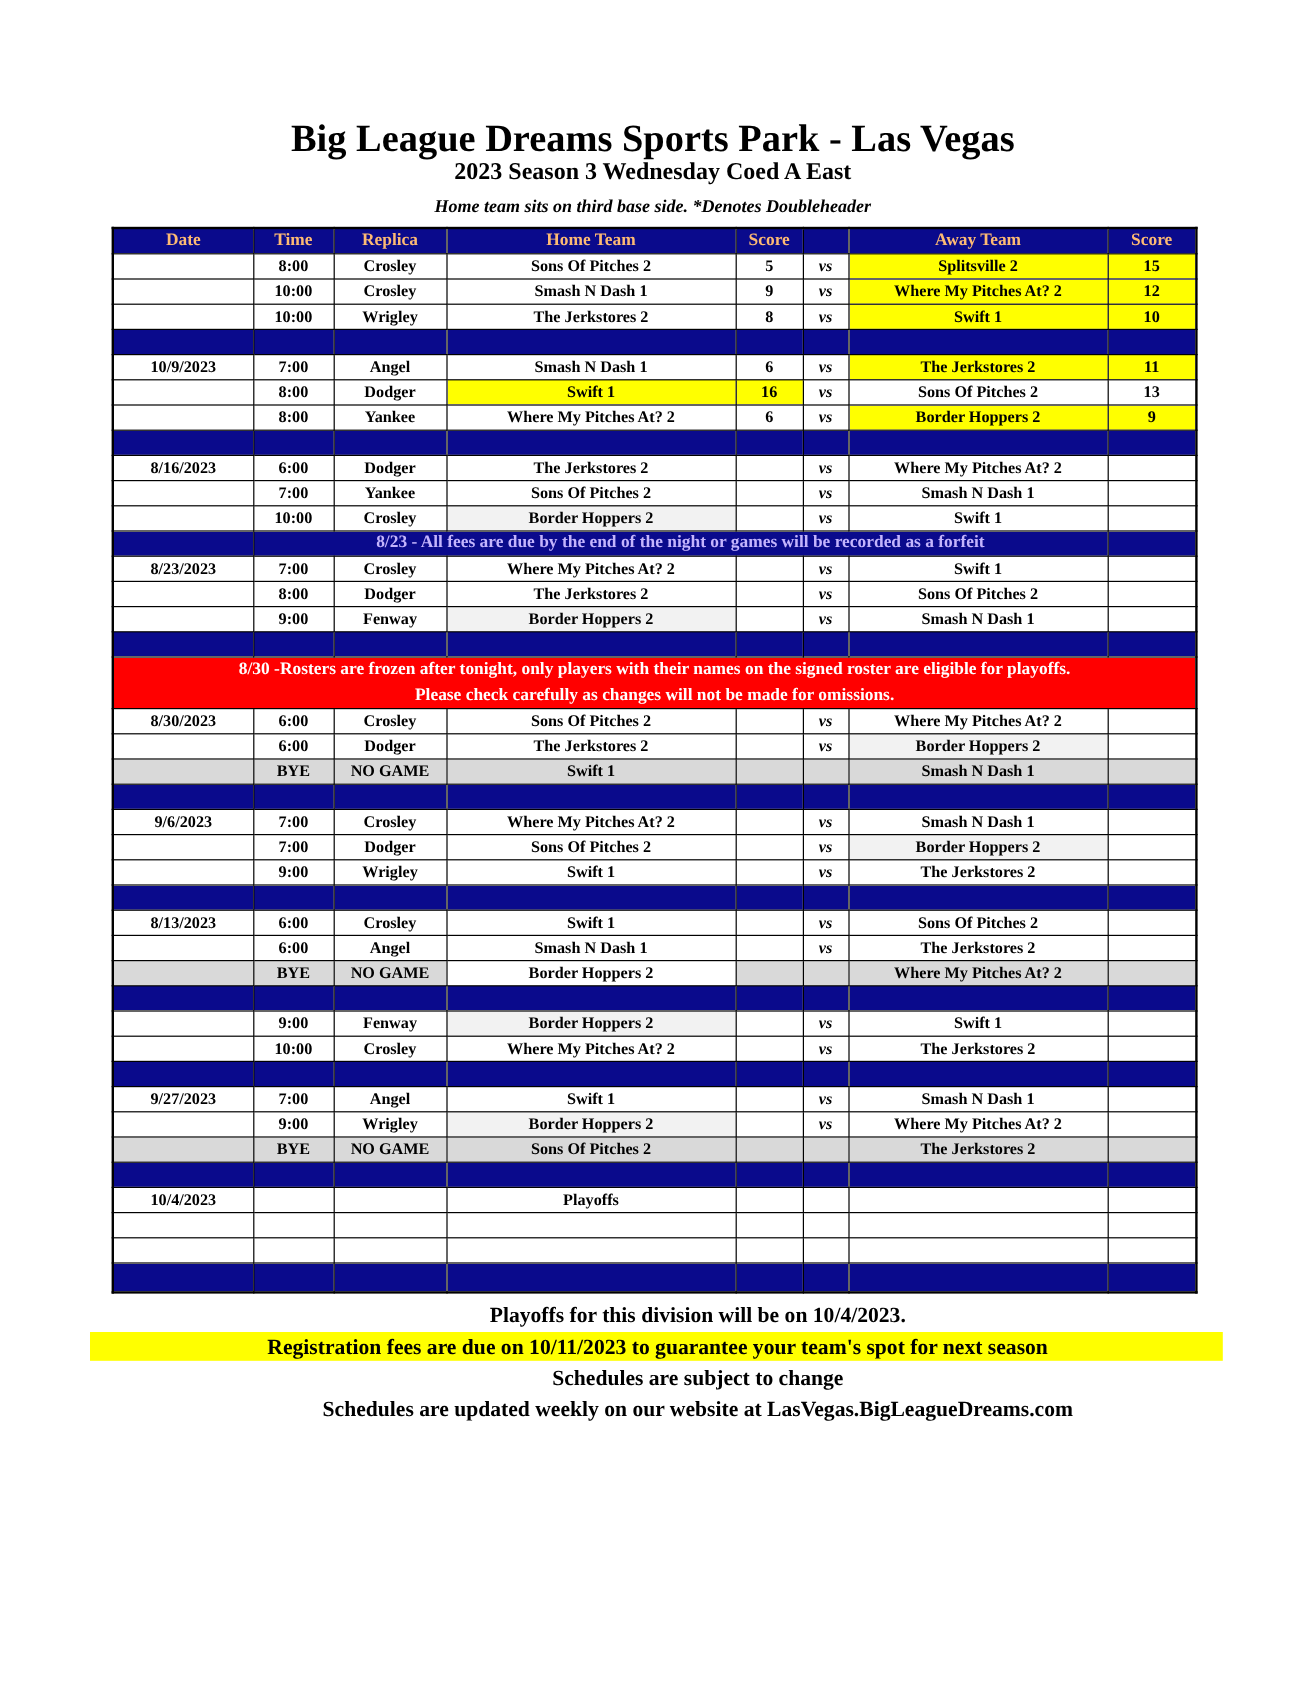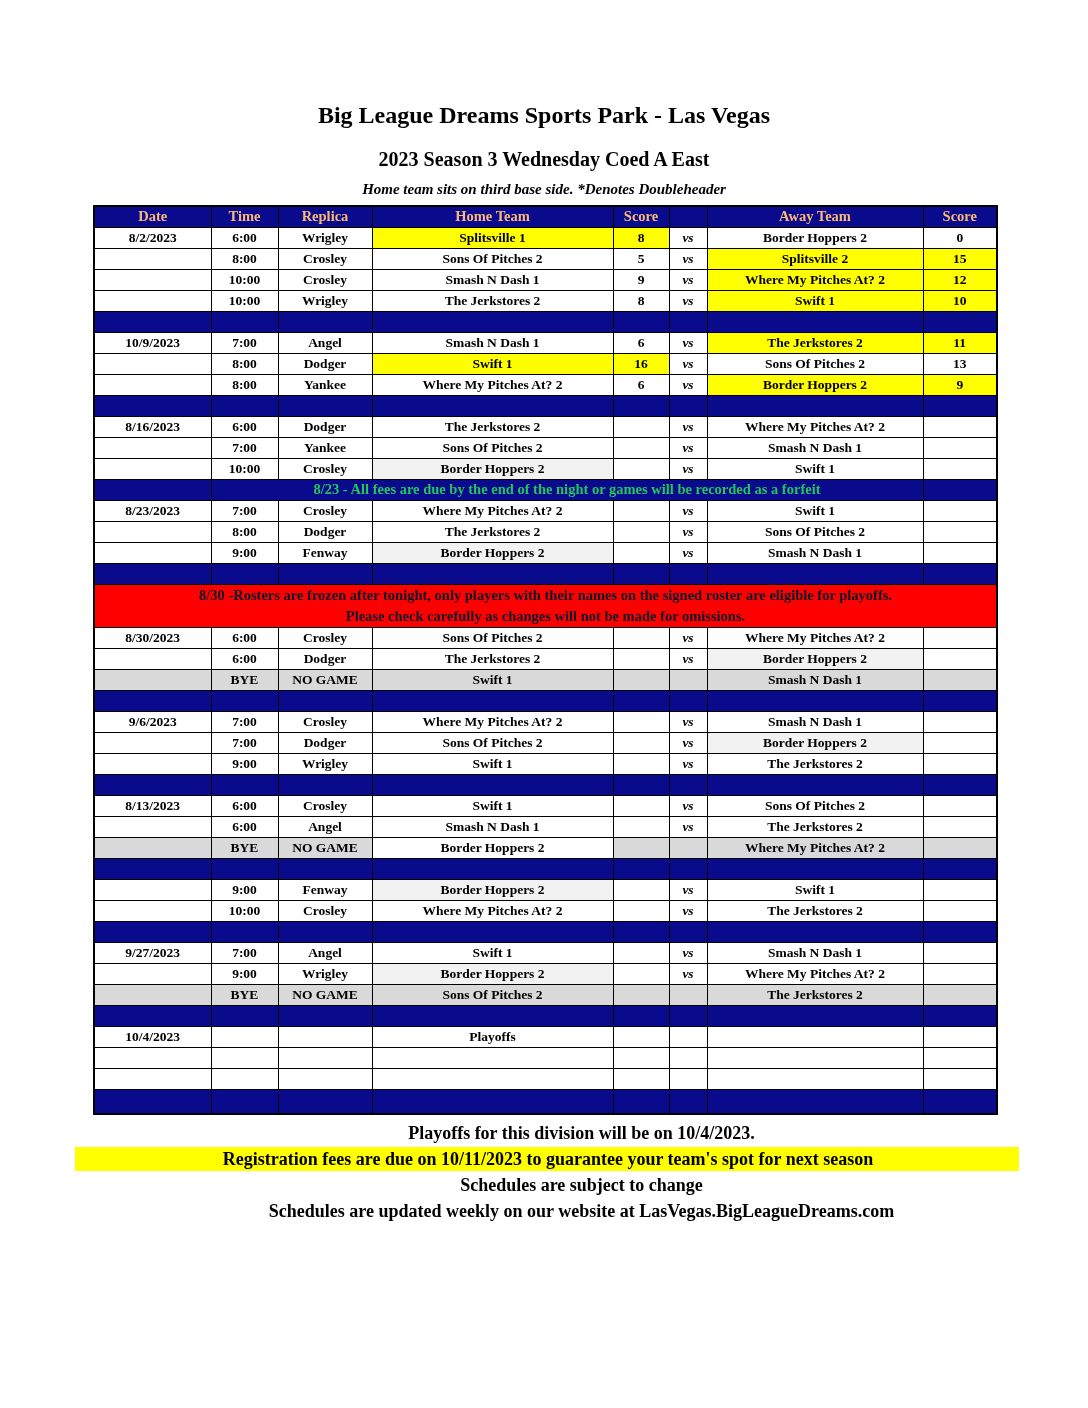--- a/index.html
+++ b/index.html
@@ -6,42 +6,42 @@
     --navy:#0A0A8C; --yellow:#FFFF00; --red:#FF0000;
     --gray:#D9D9D9; --ltgray:#F2F2F2; --white:#FFFFFF;
   }
   *{box-sizing:border-box;}
   html,body{margin:0;padding:0;}
   body{
     width:1088px;height:1408px;background:#fff;color:#000;
     font-family:"Liberation Serif","DejaVu Serif",serif;font-weight:bold;
   }
   .doc-header{padding-top:100px;text-align:center;}
-  .title{font-size:24px;line-height:30px;}
-  .subtitle{font-size:20px;line-height:24px;margin-top:17px;}
+  .title{font-size:32px;line-height:30px;}
+  .subtitle{font-size:20px;line-height:24px;margin-top:1px;}
   .note{font-size:15px;font-style:italic;margin-top:10px;}
   table.schedule{
     border-collapse:collapse;table-layout:fixed;
     width:903px;margin:7px 0 0 93px;
     border:2px solid #000;
   }
   table.schedule td{
     border:1px solid #000;height:21px;padding:0 2px;
     text-align:center;vertical-align:middle;
     font-size:13.5px;font-weight:bold;
     white-space:nowrap;overflow:hidden;
   }
   tr.header-row td{background:var(--navy);color:#fdba74;font-size:14.5px;}
   td.navy{background:var(--navy);}
   td.gray{background:var(--gray);}
   td.yellow{background:var(--yellow);}
   td.lt{background:var(--ltgray);}
   td.vs{font-style:italic;font-size:12px;}
-  tr.note-row td.notecell{background:var(--navy);color:#22c55e;font-size:14.5px;}
-  tr.alert-row td{background:var(--red);color:#0f172a;height:43px;font-size:14.5px;line-height:21px;}
+  tr.note-row td.notecell{background:var(--navy);color:#c4b5fd;font-size:14.5px;}
+  tr.alert-row td{background:var(--red);color:#ffffff;height:43px;font-size:14.5px;line-height:21px;}
   tr.bottom-row td{background:var(--navy);height:25px;}
   .footer{margin:6px 0 0 75px;font-size:18px;text-align:center;}
   .footer .line{line-height:24px;margin-top:2px;}
   .footer .hl{background:var(--yellow);width:944px;padding-left:2px;}
 </style>
 </head>
 <body>
 
 <div class="doc-header">
   <div class="title">Big League Dreams Sports Park - Las Vegas</div>
@@ -65,30 +65,20 @@
         <td>Date</td>
         <td>Time</td>
         <td>Replica</td>
         <td>Home Team</td>
         <td>Score</td>
         <td></td>
         <td>Away Team</td>
         <td>Score</td>
       </tr>
       <tr>
-        <td>8/2/2023</td>
-        <td>6:00</td>
-        <td>Wrigley</td>
-        <td class="yellow">Splitsville 1</td>
-        <td class="yellow">8</td>
-        <td class="vs">vs</td>
-        <td>Border Hoppers 2</td>
-        <td>0</td>
-      </tr>
-      <tr>
         <td></td>
         <td>8:00</td>
         <td>Crosley</td>
         <td>Sons Of Pitches 2</td>
         <td>5</td>
         <td class="vs">vs</td>
         <td class="yellow">Splitsville 2</td>
         <td class="yellow">15</td>
       </tr>
       <tr>

